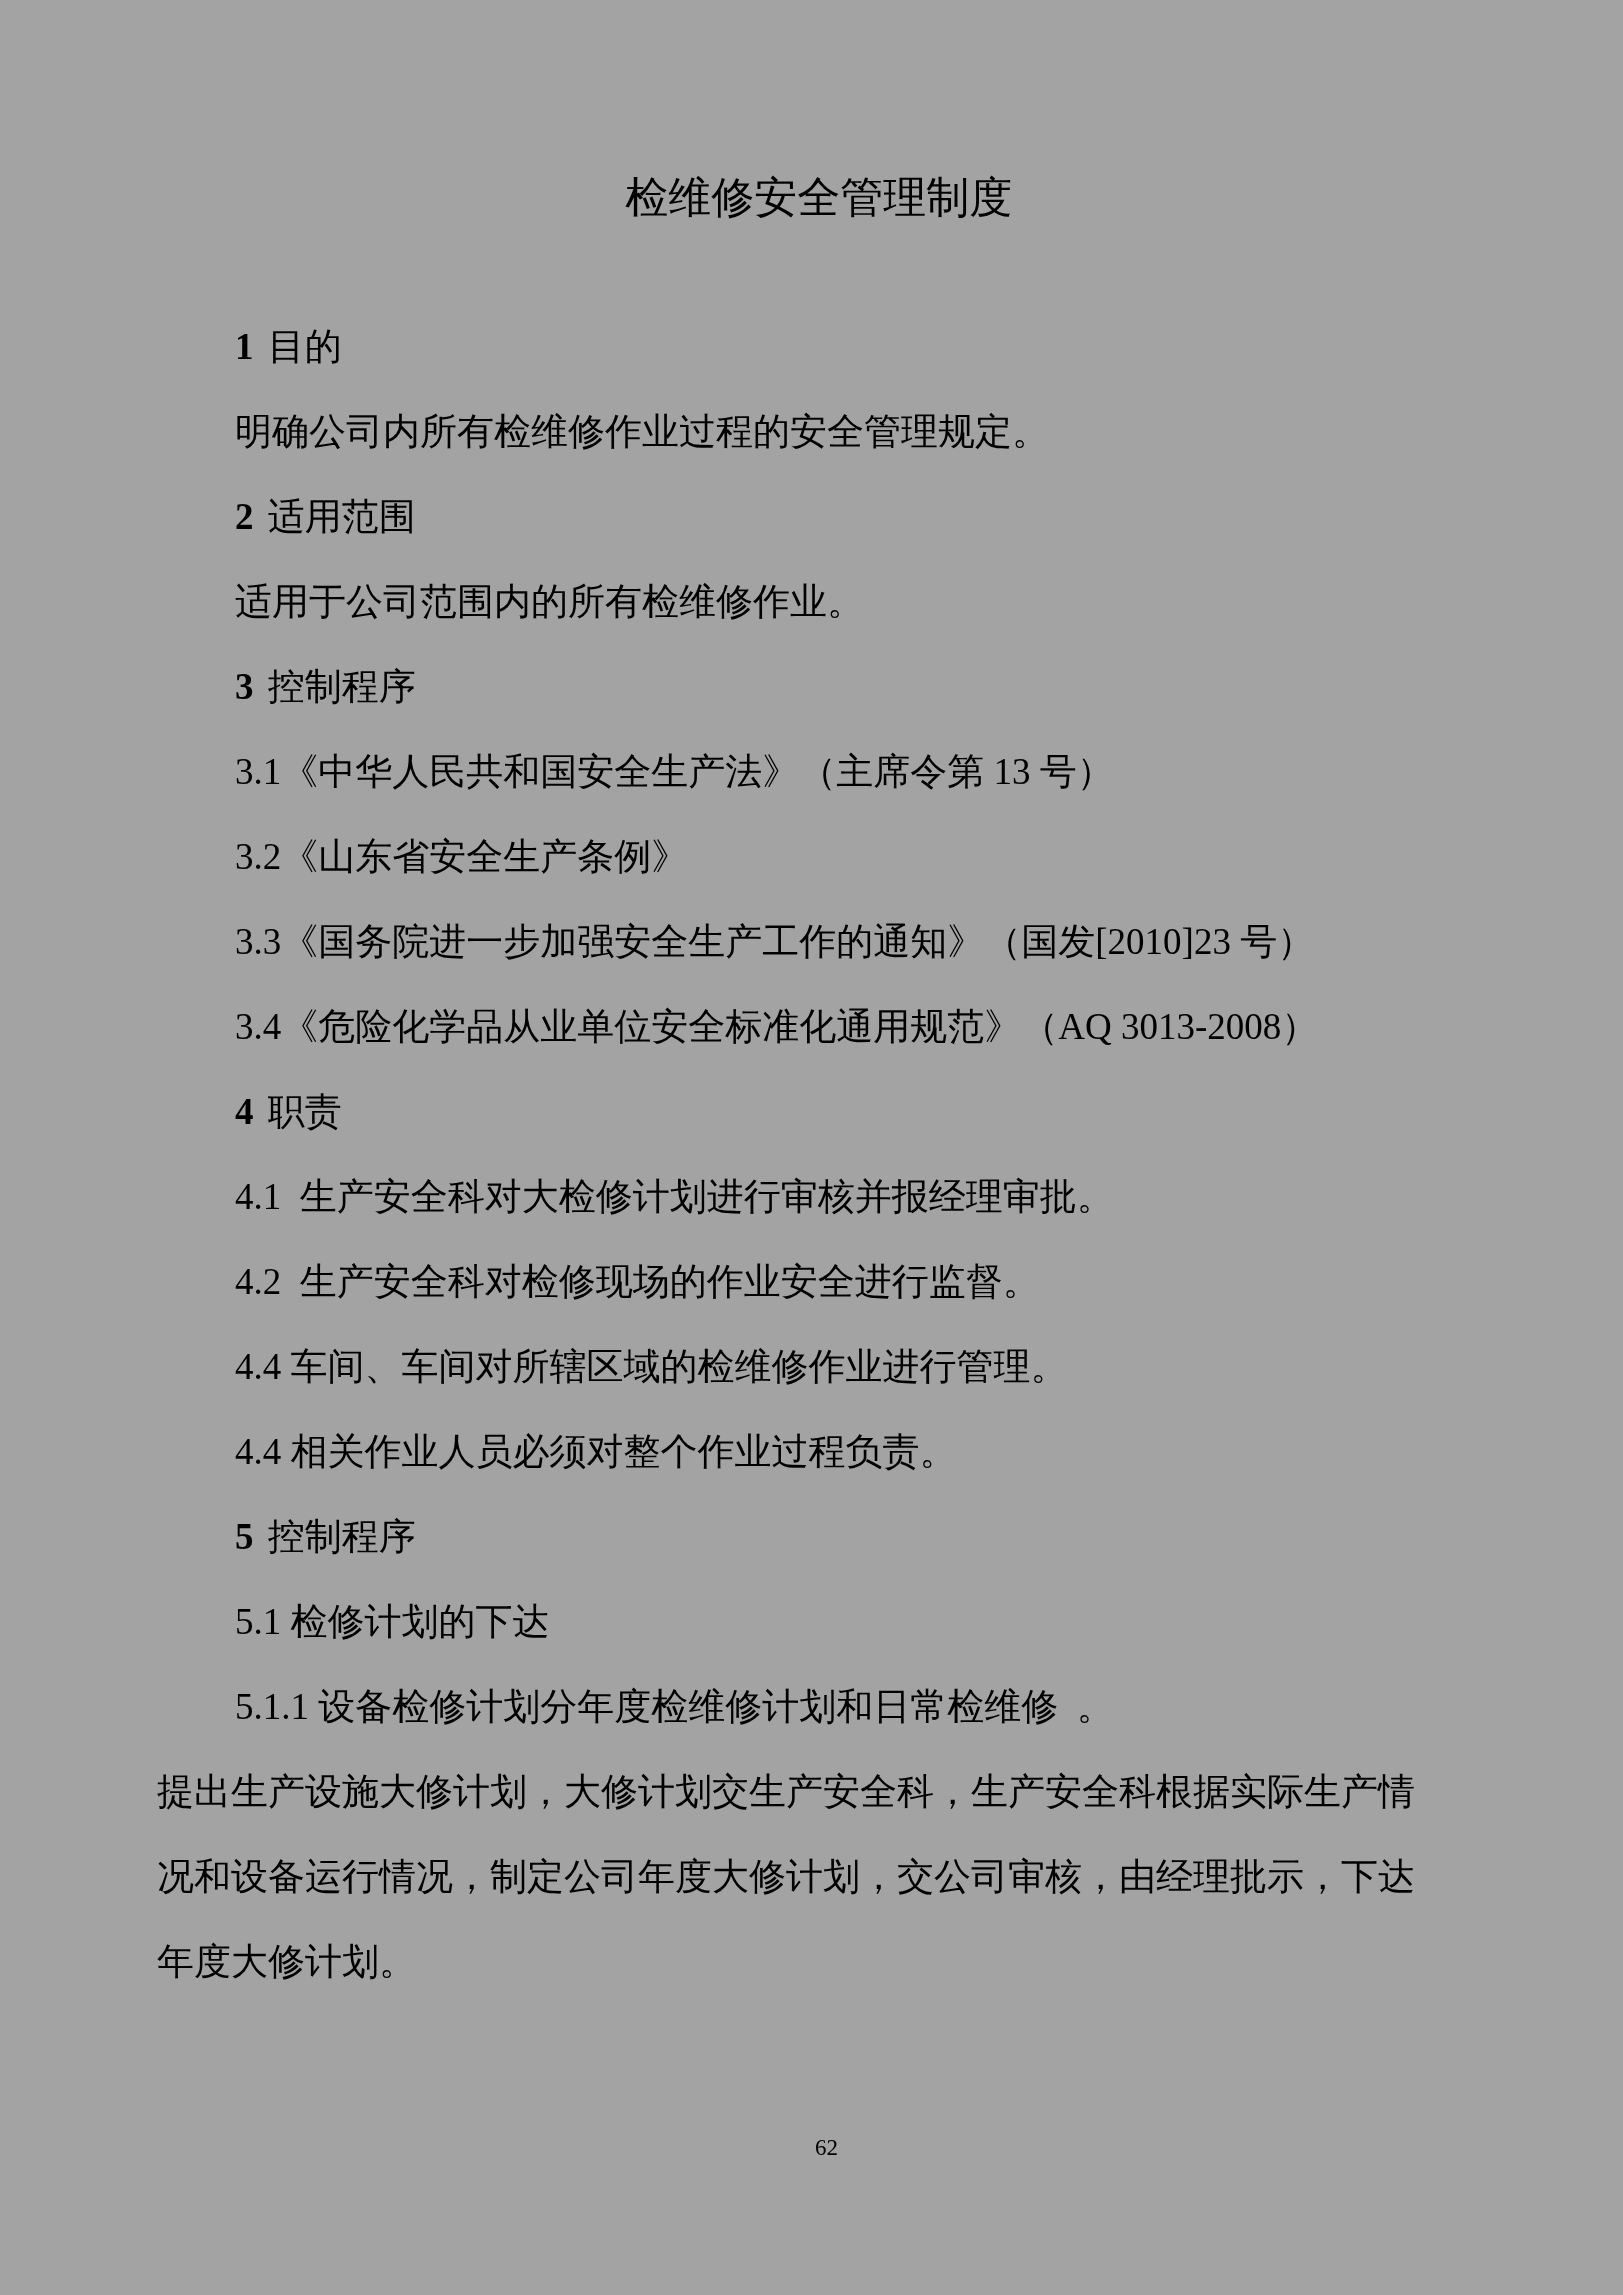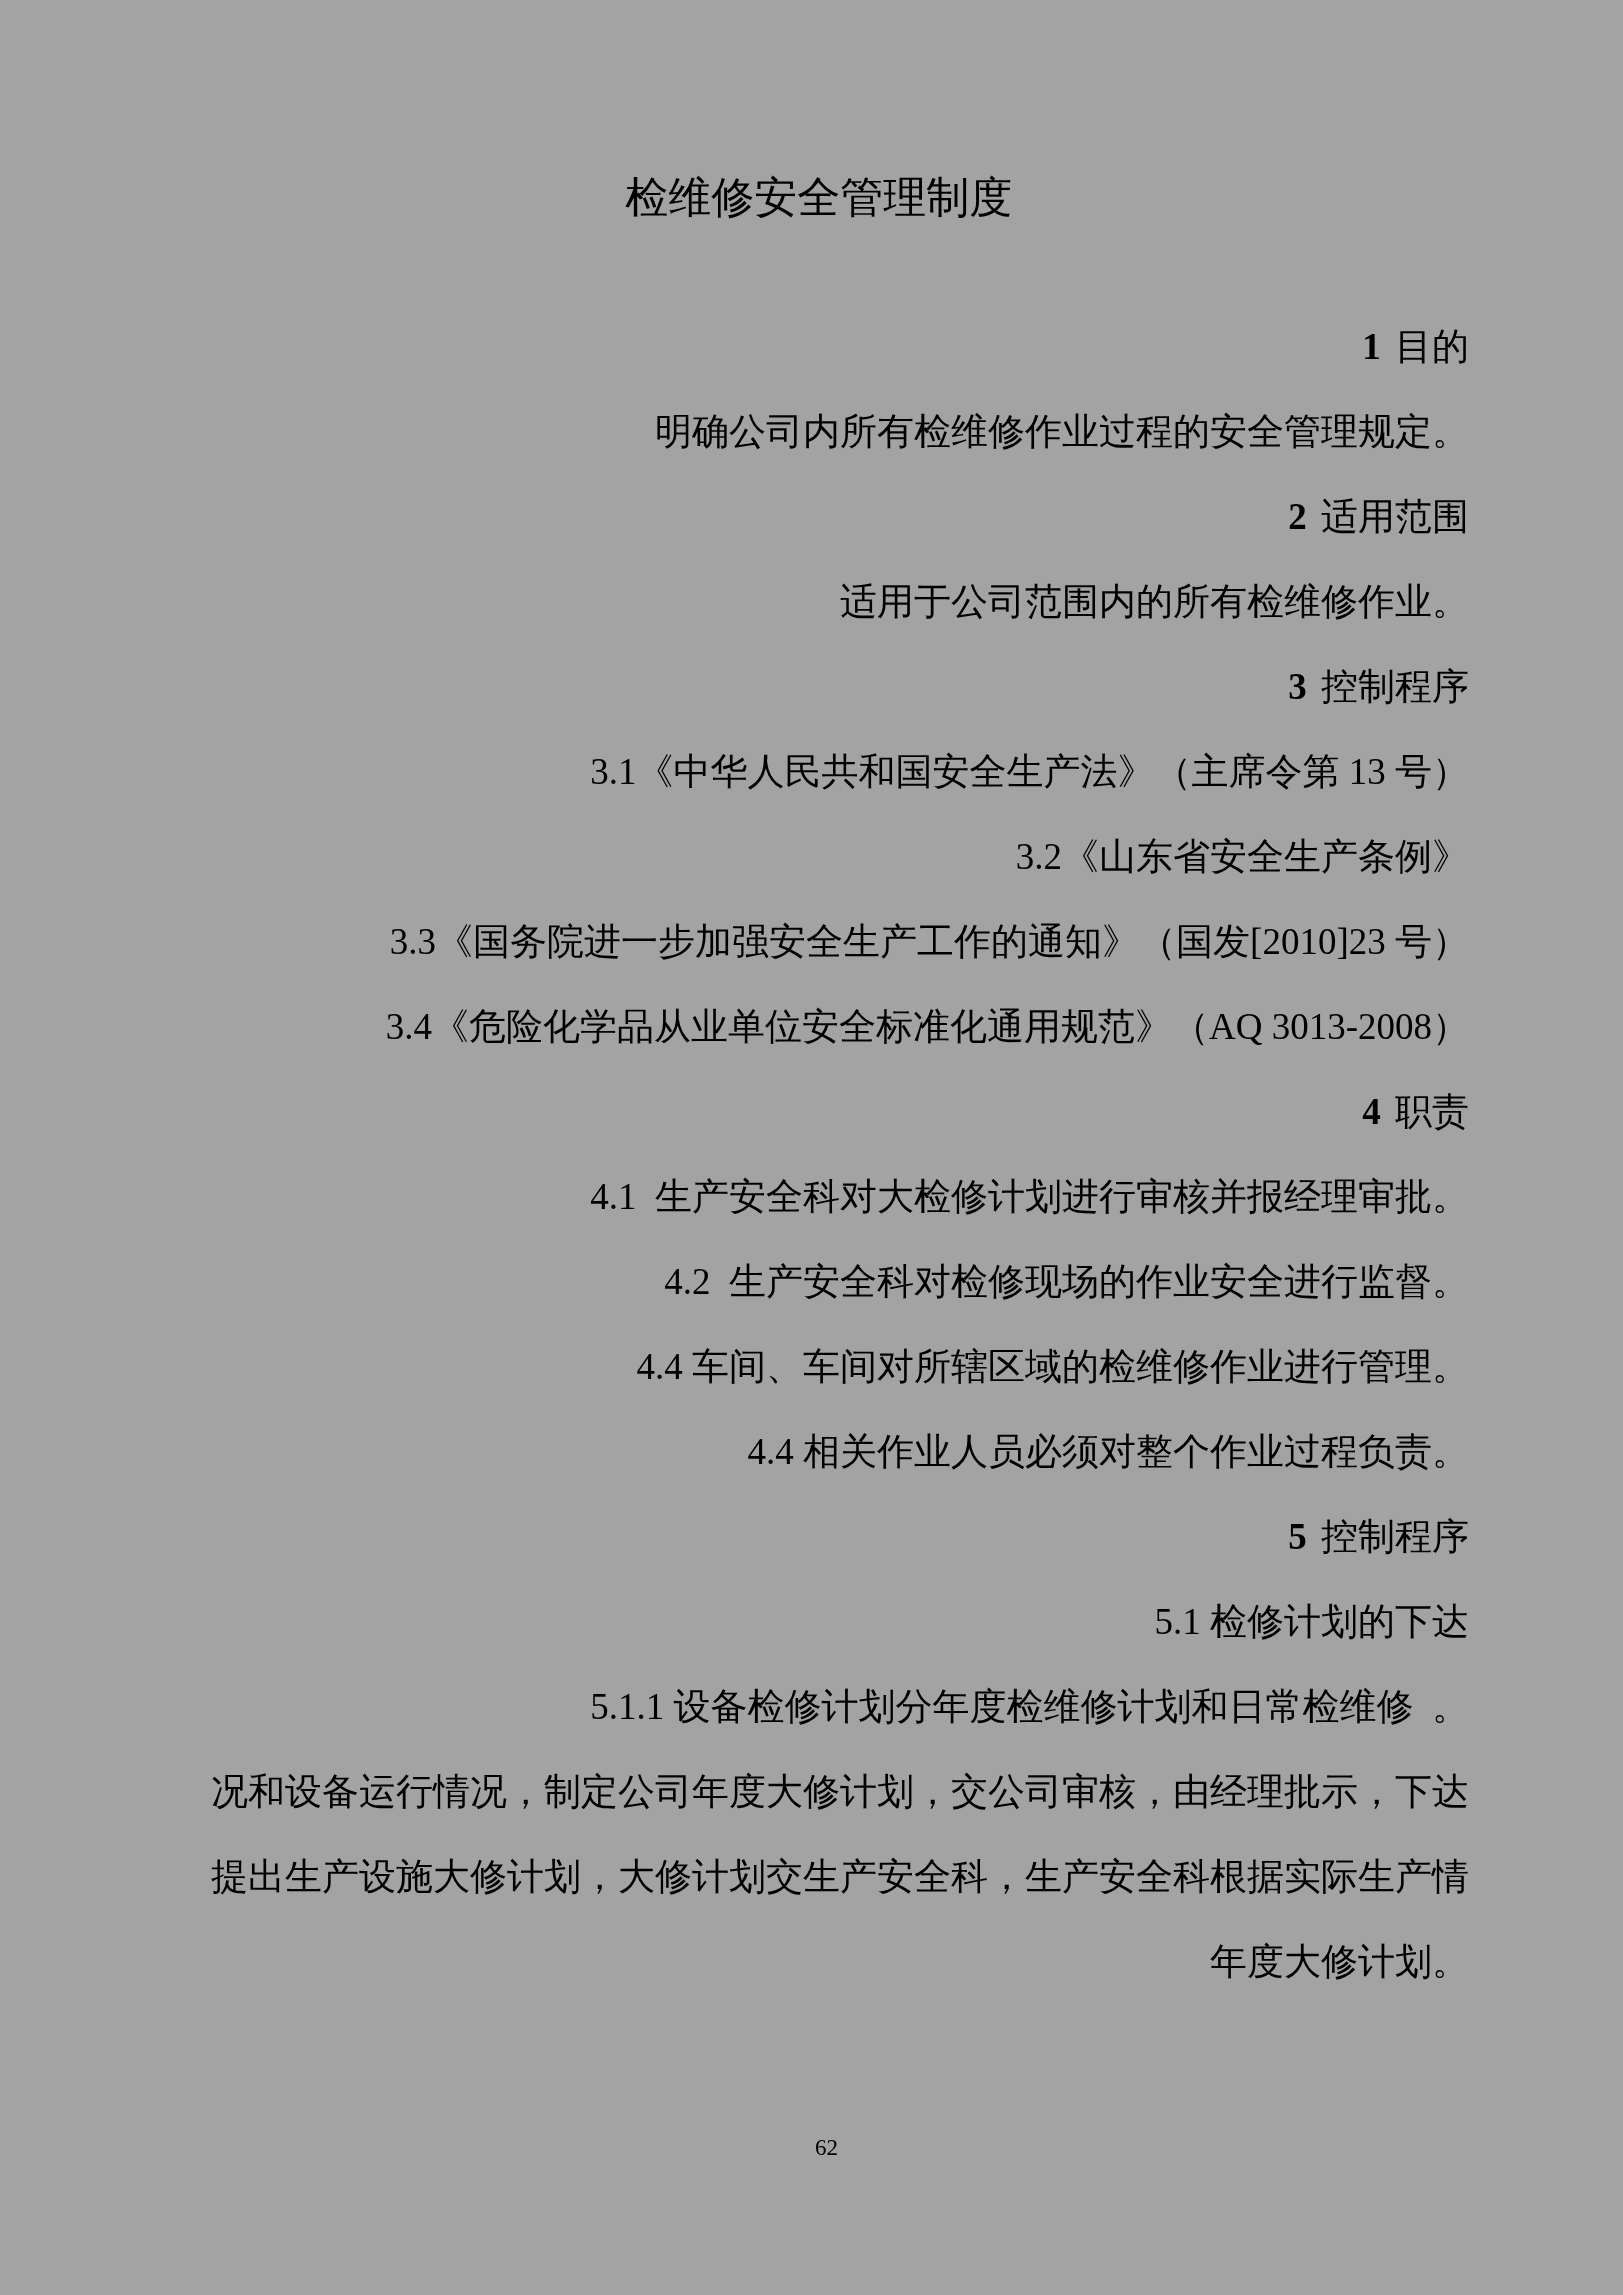--- a/index.html
+++ b/index.html
@@ -40,21 +40,20 @@
       left: 157px;
       top: 304px;
       width: 1312px;
       font-size: 37px;
       line-height: 85px;
     }
     .line {
       display: block;
       white-space: nowrap;
       height: 85px;
-      text-align: right;
     }
     .indent {
       padding-left: 78px;
     }
     .heading .num {
       font-weight: bold;
     }
     .heading .gap {
       display: inline-block;
       width: 14.3px;
@@ -105,22 +104,22 @@
     <div class="line indent">4.4 车间、车间对所辖区域的检维修作业进行管理。</div>
     <div class="line indent">4.4 相关作业人员必须对整个作业过程负责。</div>
 
     <div class="line indent heading">
       <span class="num">5</span><span class="gap"></span><span>控制程序</span>
     </div>
     <div class="line indent">5.1 检修计划的下达</div>
     <div class="line indent" style="white-space: pre;">5.1.1 设备检修计划分年度检维修计划和日常检维修  。</div>
 
     <div>
+      <div class="line">提出生产设施大修计划，大修计划交生产安全科，生产安全科根据实际生产情</div>
       <div class="line">况和设备运行情况，制定公司年度大修计划，交公司审核，由经理批示，下达</div>
-      <div class="line">提出生产设施大修计划，大修计划交生产安全科，生产安全科根据实际生产情</div>
       <div class="line">年度大修计划。</div>
     </div>
 
   </div>
 
   <div class="page-number">62</div>
 
 </div>
 
 

